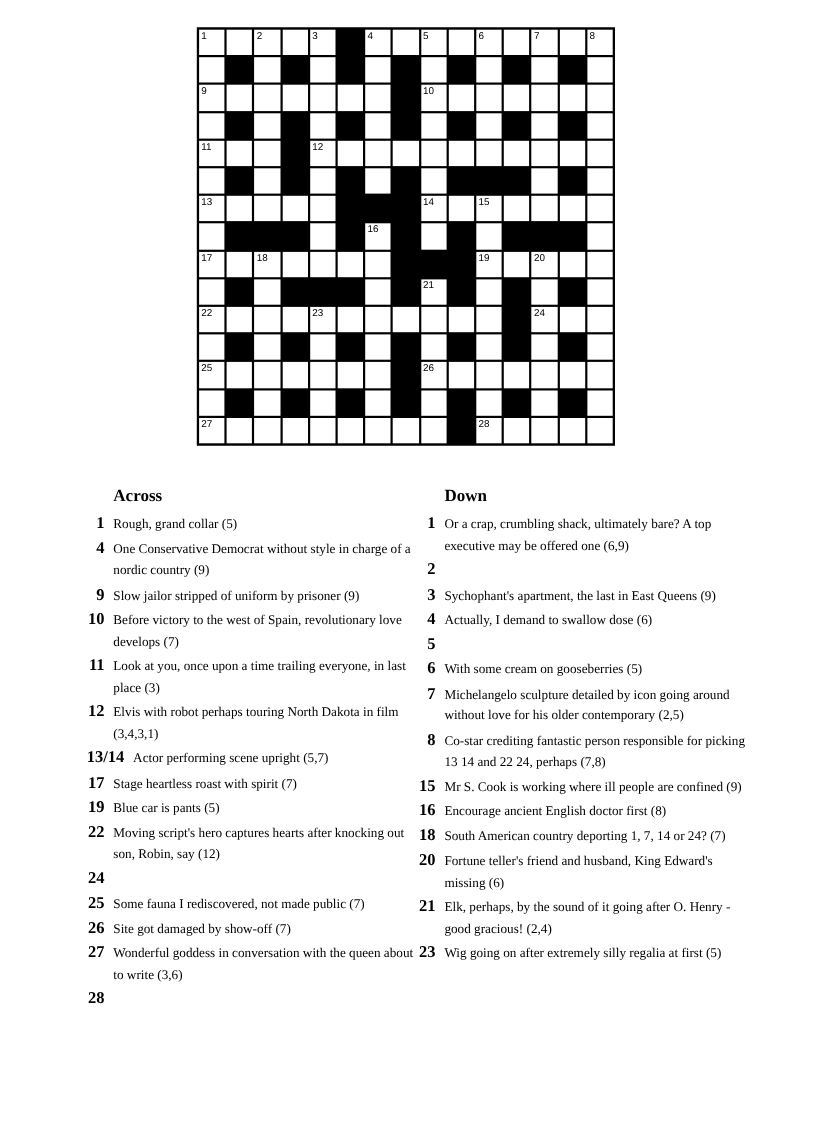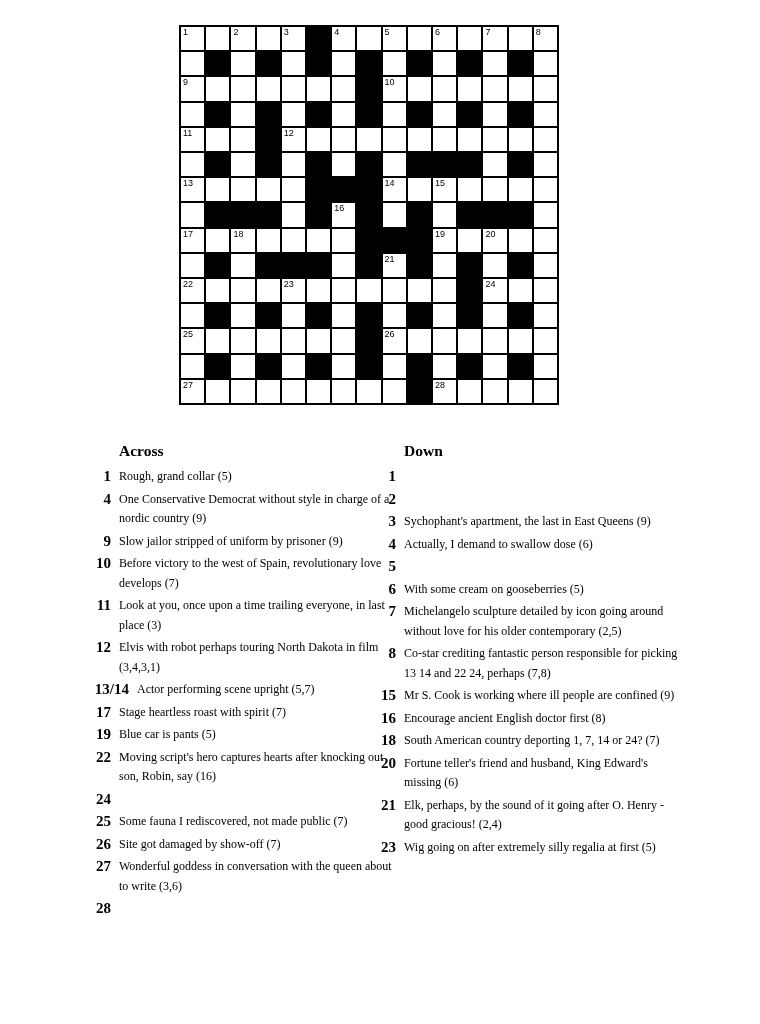--- a/index.html
+++ b/index.html
@@ -28,21 +28,21 @@
   .cell.white { background: #fff; }
   .cell.black { background: #000; }
   .cnum {
     position: absolute; top: 0px; left: 2px;
     font-family: "Liberation Sans", sans-serif;
     font-size: 9px; line-height: 10px; color: #000;
   }
 
   
   .cluecol { position: absolute; top: 441px; width: 330px; }
-  .cluecol.across { left: 76px; }
+  .cluecol.across { left: 60px; }
   .cluecol.down   { left: 361px; }
   .cluehead {
     font-weight: bold; font-size: 15.5px; line-height: 19px;
     margin: 0 0 7px 43px;
   }
   .clue { display: flex; margin-bottom: 3px; }
   .clue .num {
     flex: 0 0 35px; width: 35px;
     text-align: right; font-weight: bold;
     font-size: 15px; line-height: 19.5px;
@@ -377,21 +377,21 @@
         <div class="clue">
           <div class="num">17</div>
           <div class="txt">Stage heartless roast with spirit (7)</div>
         </div>
         <div class="clue">
           <div class="num">19</div>
           <div class="txt">Blue car is pants (5)</div>
         </div>
         <div class="clue">
           <div class="num">22</div>
-          <div class="txt">Moving script's hero captures hearts after knocking out son, Robin, say (16)</div>
+          <div class="txt">Moving script's hero captures hearts after knocking out son, Robin, say (12)</div>
         </div>
         <div class="clue">
           <div class="num">24</div>
         </div>
         <div class="clue">
           <div class="num">25</div>
           <div class="txt">Some fauna I rediscovered, not made public (7)</div>
         </div>
         <div class="clue">
           <div class="num">26</div>
@@ -405,20 +405,21 @@
           <div class="num">28</div>
         </div>
       </div>
   </div>
 
   <div class="cluecol down">
     <h3 class="cluehead">Down</h3>
     <div id="down-list">
         <div class="clue">
           <div class="num">1</div>
+          <div class="txt">Or a crap, crumbling shack, ultimately bare? A top executive may be offered one (6,9)</div>
         </div>
         <div class="clue">
           <div class="num">2</div>
         </div>
         <div class="clue">
           <div class="num">3</div>
           <div class="txt">Sychophant's apartment, the last in East Queens (9)</div>
         </div>
         <div class="clue">
           <div class="num">4</div>

